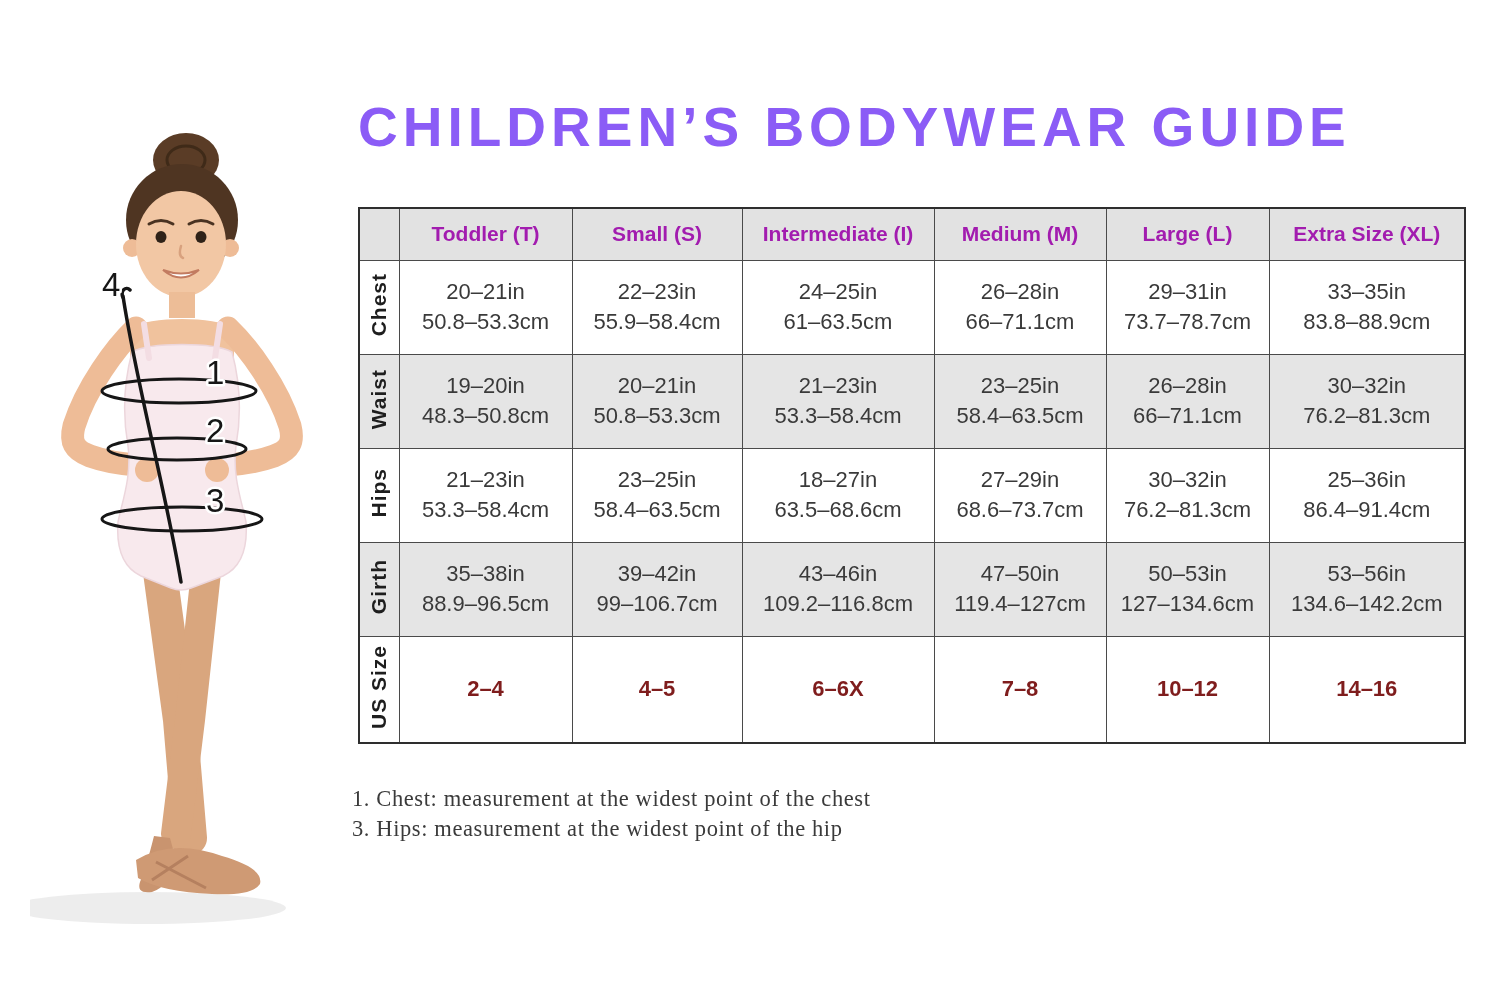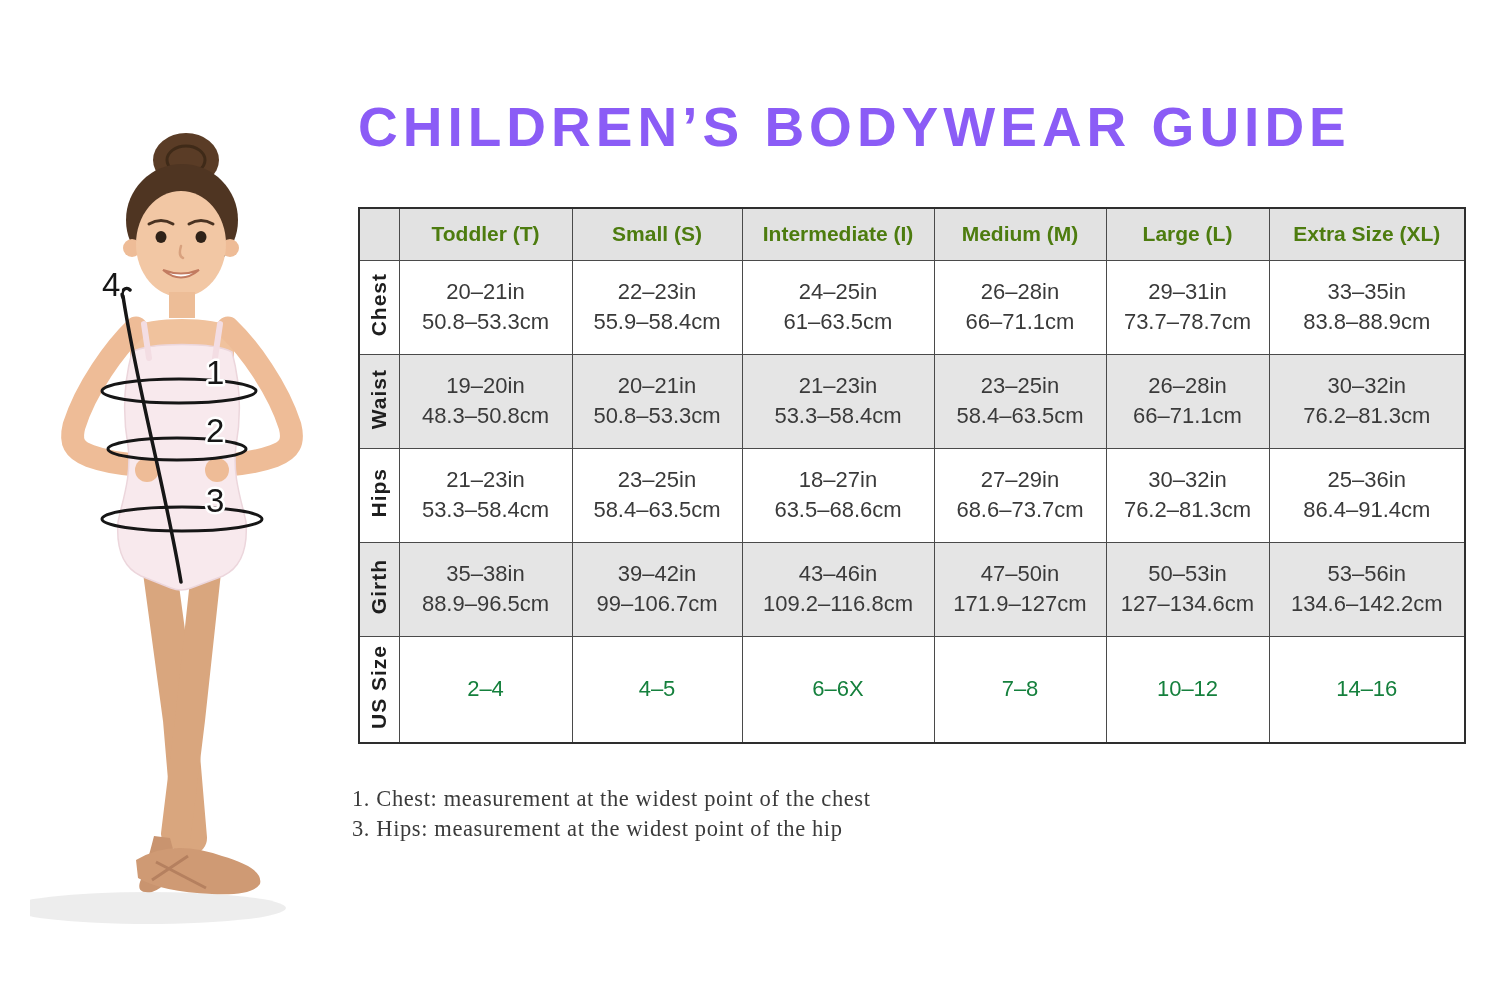--- a/index.html
+++ b/index.html
@@ -18,32 +18,32 @@
   
   table.size-table{
     position:absolute;left:358px;top:207px;width:1106px;
     border-collapse:collapse;table-layout:fixed;
     border:2.5px solid #2e2e2e;
   }
   table.size-table th,table.size-table td{
     border:1.5px solid #4a4a4a;padding:0;text-align:center;vertical-align:middle;
   }
   tr.head-row{height:52px;background:#e2e2e2;}
-  tr.head-row th{font-size:21px;font-weight:bold;color:#4d7c0f;margin-top:8px;}
+  tr.head-row th{font-size:21px;font-weight:bold;color:#a21caf;margin-top:8px;}
   tr.data-row{height:94px;}
   tr.data-row.alt{background:#e5e5e5;}
   tr.us-row{height:107px;background:#ffffff;}
   td.size-cell{font-size:22px;color:#3a3a3a;line-height:30px;}
   td.size-cell .line{white-space:nowrap;}
   th.row-label{width:40px;background:transparent;}
   th.row-label .vlabel{
     display:inline-block;writing-mode:vertical-rl;transform:rotate(180deg);
     font-size:21px;font-weight:bold;color:#1e1e1e;letter-spacing:1px;white-space:nowrap;
   }
-  td.us-cell{font-size:22px;color:#15803d;}
+  td.us-cell{font-size:22px;color:#7f1d1d;font-weight:bold;}
 
   
   .notes{
     position:absolute;left:352px;top:784px;font-size:22.5px;color:#3a3a3a;
     line-height:29.5px;letter-spacing:0.6px;
   }
   .notes .note-line{white-space:nowrap;font-family:Liberation Serif, serif;}
 
   
   .figure-wrap{position:absolute;left:30px;top:120px;width:330px;height:850px;}
@@ -233,21 +233,21 @@
     <td class="size-cell">
           <div class="line">39–42in</div>
           <div class="line">99–106.7cm</div>
         </td>
     <td class="size-cell">
           <div class="line">43–46in</div>
           <div class="line">109.2–116.8cm</div>
         </td>
     <td class="size-cell">
           <div class="line">47–50in</div>
-          <div class="line">171.9–127cm</div>
+          <div class="line">119.4–127cm</div>
         </td>
     <td class="size-cell">
           <div class="line">50–53in</div>
           <div class="line">127–134.6cm</div>
         </td>
     <td class="size-cell">
           <div class="line">53–56in</div>
           <div class="line">134.6–142.2cm</div>
         </td>
   </tr>

